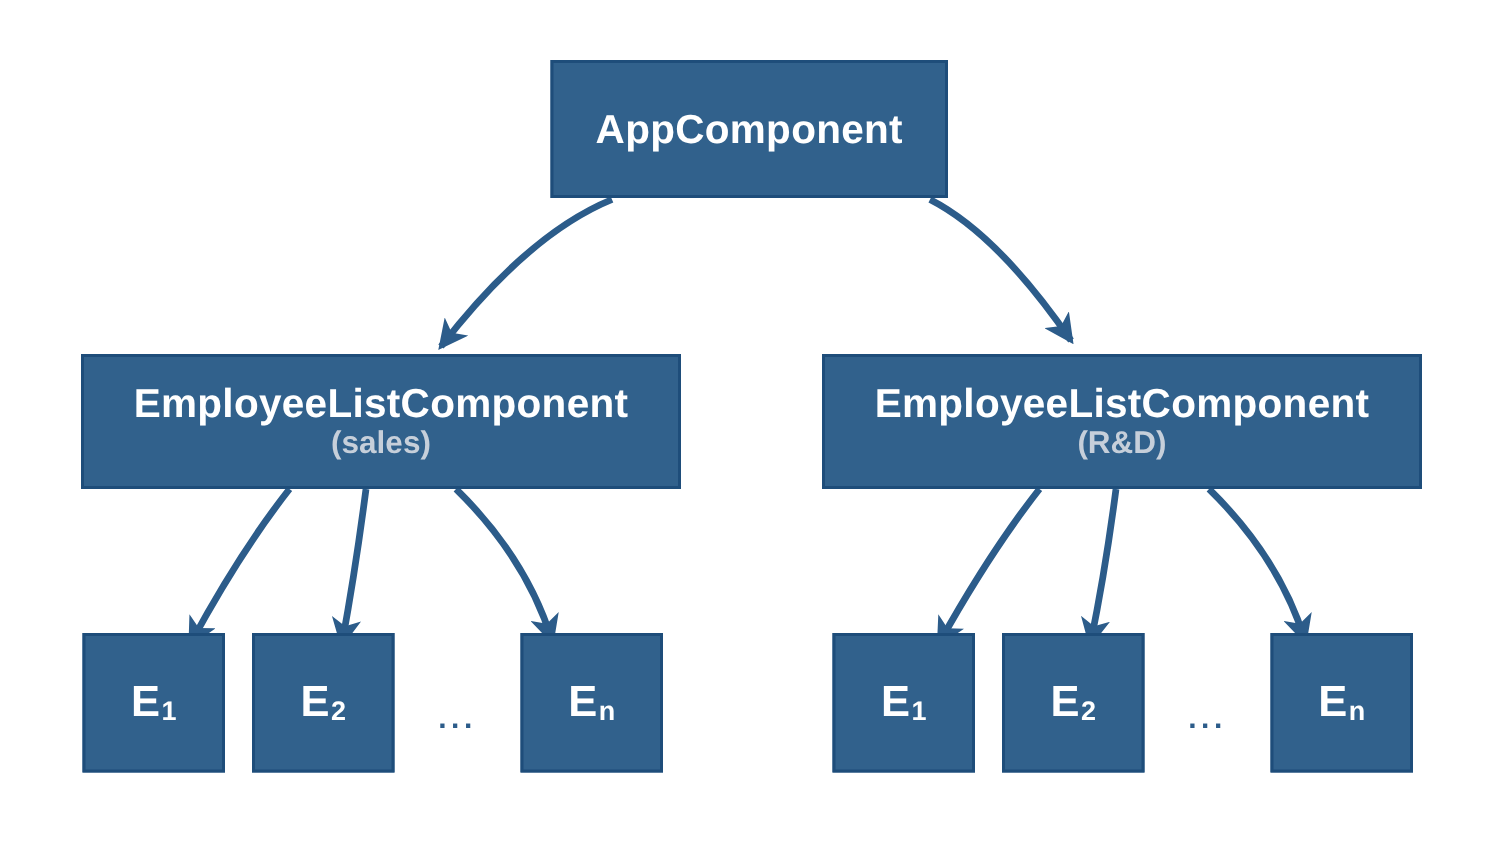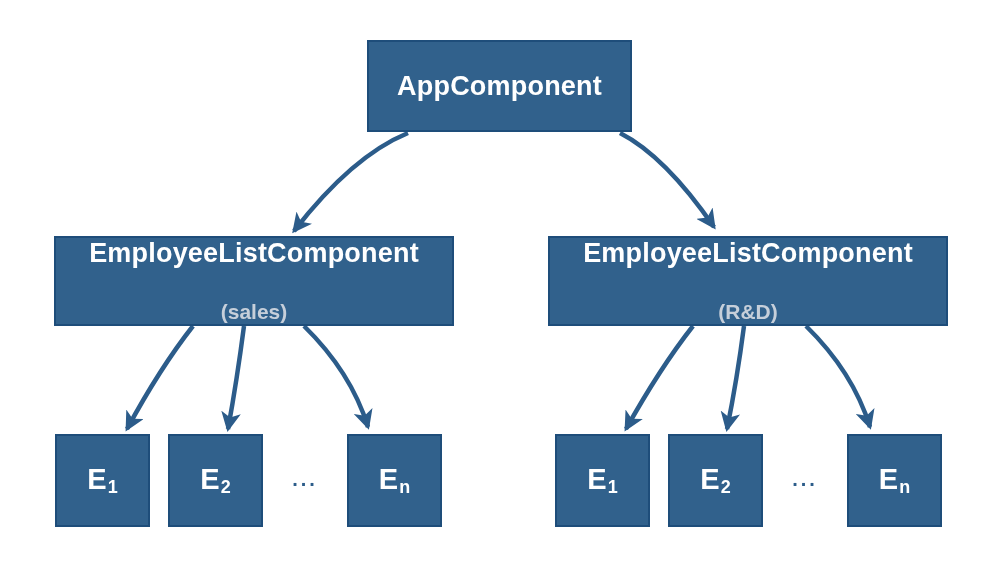--- a/index.html
+++ b/index.html
@@ -52,29 +52,28 @@
     width: 265px; height: 92px;
     font-size: 27px;
     letter-spacing: 0.2px;
   }
 
   .node-list {
     top: 236px;
     width: 400px; height: 90px;
     flex-direction: column;
     line-height: 1.12;
-    justify-content: space-between;
   }
   .node-list.sales { left: 54px; }
   .node-list.rnd   { left: 548px; }
   .node-list .list-title { font-size: 27px; letter-spacing: 0.2px; }
   .node-list .list-sub   { font-size: 21px; color: var(--subtitle-text); }
 
   .node-e {
-    top: 434px;
+    top: 422px;
     width: 95px; height: 93px;
     font-size: 29px;
   }
   .node-e .sub {
     font-size: 0.62em;
     vertical-align: -0.18em;
     margin-left: 1px;
   }
   .e-l1 { left: 55px; }
   .e-l2 { left: 168px; }

